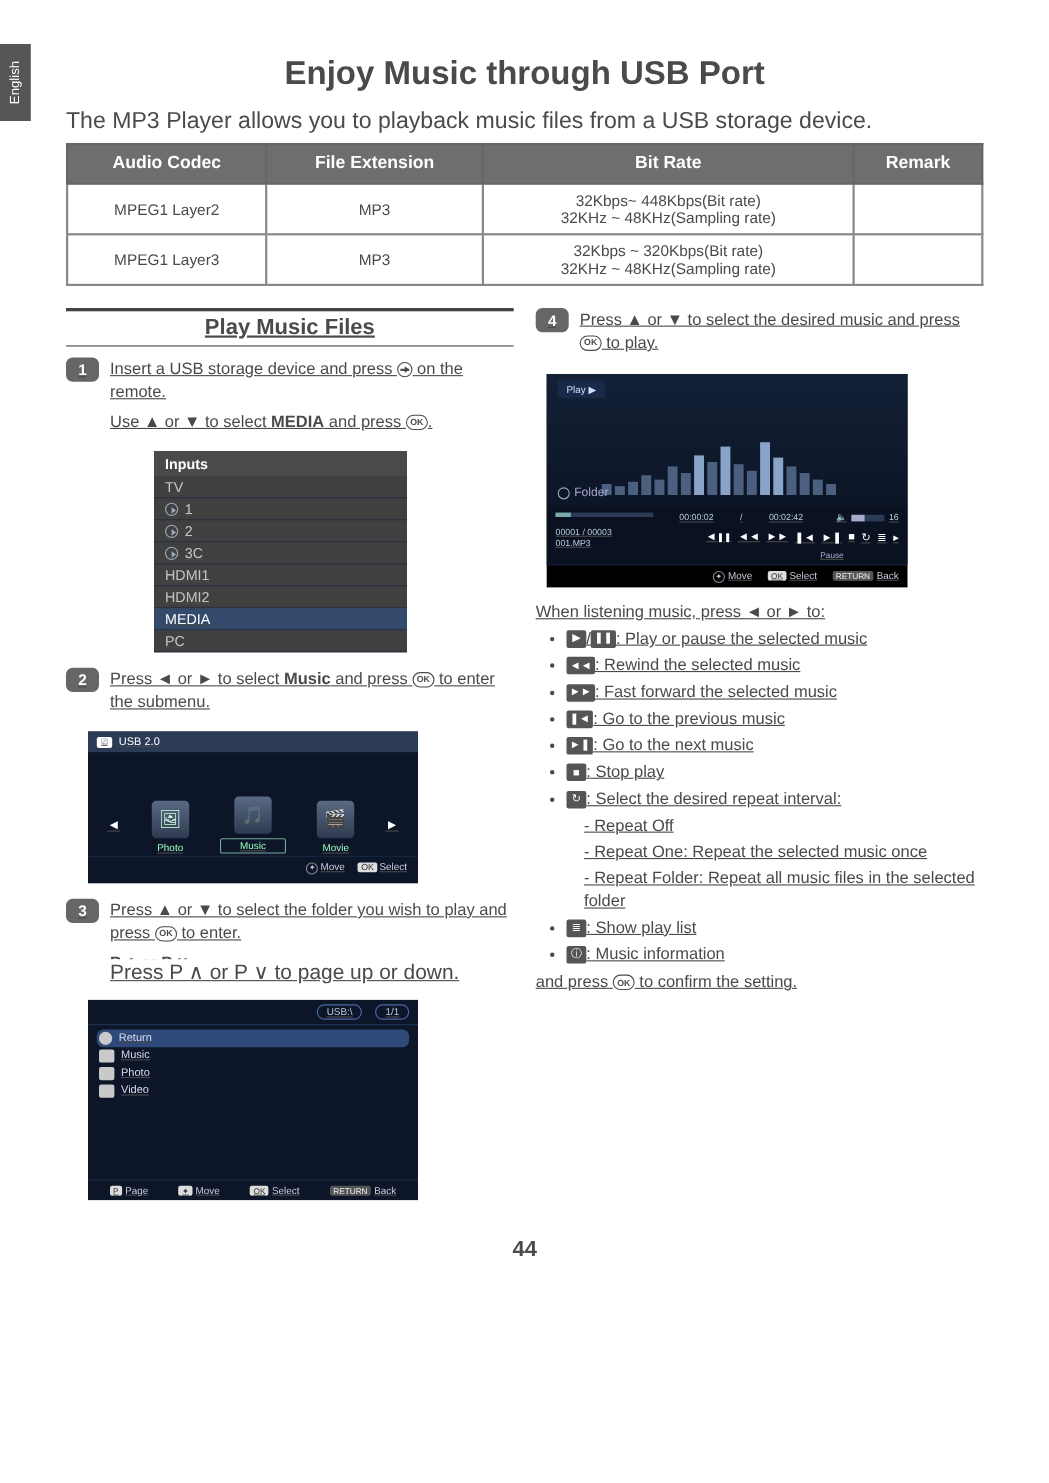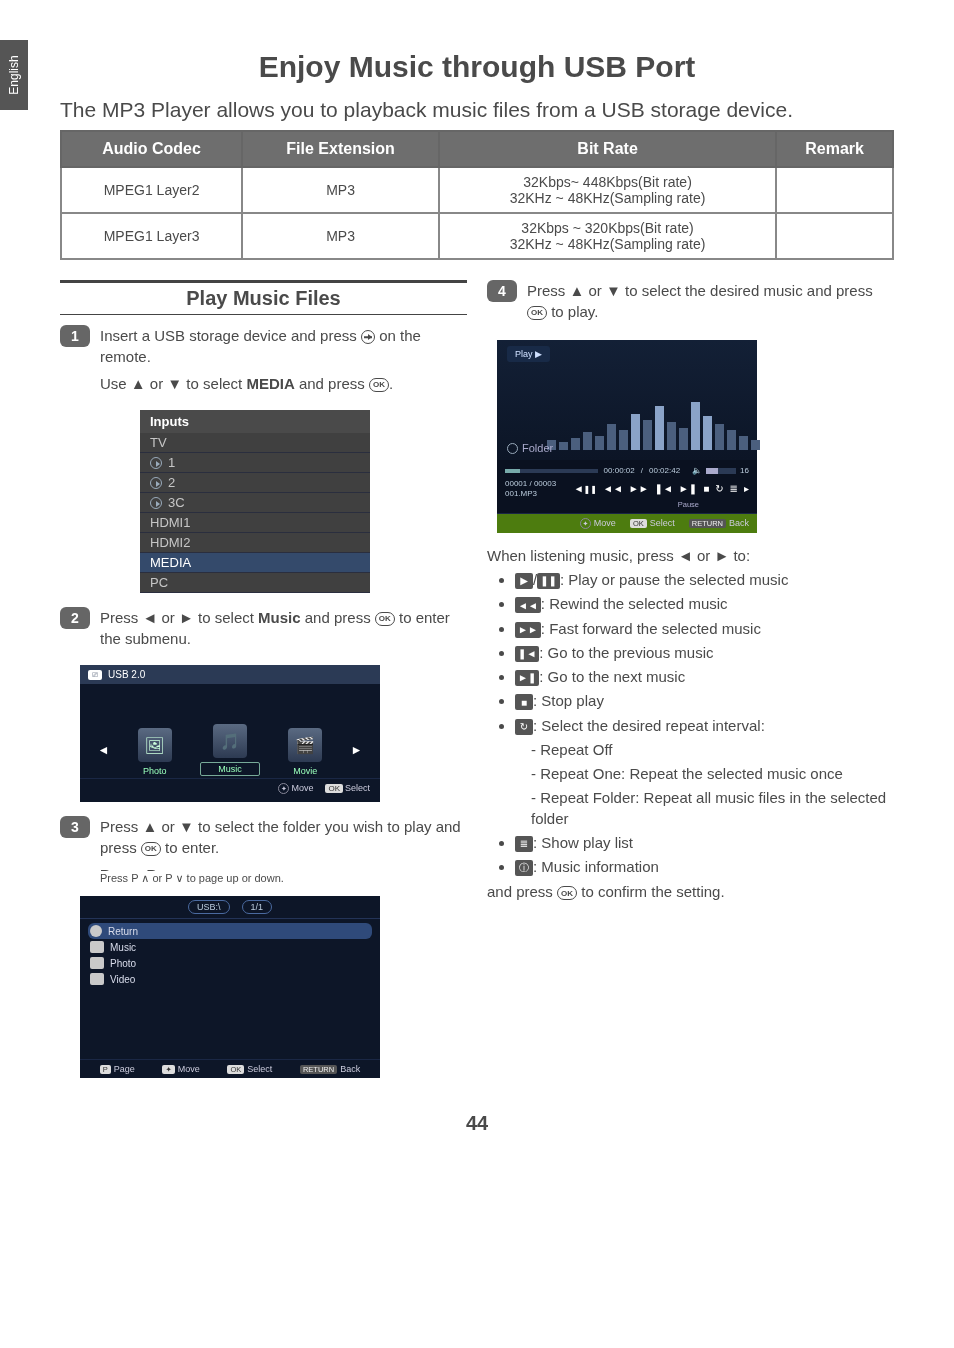--- a/index.html
+++ b/index.html
@@ -45,21 +45,21 @@
     padding: 8px 6px;
     border: 2px solid #666;
     font-size: 16px;
   }
   table.codec td {
     border: 2px solid #888;
     padding: 6px;
     text-align: center;
     font-size: 14px;
   }
-  .two-col { display: flex; gap: 20px; }
+  .two-col { display: flex; gap: 20px; text-decoration: underline; }
   .col { flex: 1; min-width: 0; }
   .section-head {
     border-top: 3px solid #444;
     border-bottom: 1px solid #444;
     text-align: center;
     font-size: 20px;
     font-weight: bold;
     color: #4a4a4a;
     padding: 4px 0;
     margin-bottom: 10px;
@@ -171,57 +171,57 @@
     display:flex;justify-content:flex-end;gap:12px;padding:4px 10px;font-size:9px;color:#ccd;border-top:1px solid #1a2745;
   }
   .media-nav .footer .btn-ok{display:inline-block;background:#ddd;color:#333;border-radius:2px;padding:0 3px;font-size:8px;margin-right:2px;}
   .media-nav .footer .btn-nav{display:inline-block;border:1px solid #889;border-radius:50%;width:11px;height:11px;line-height:9px;text-align:center;font-size:7px;margin-right:2px;}
   
   .folder-list {
     width: 300px; margin: 10px 0 14px 20px;
     background: #0d1628; color:#eef; font-size:10px;
   }
   .folder-list .hdr {
-    display:flex;justify-content:center;padding:4px 8px;border-bottom:1px solid #233357;gap:12px;
+    display:flex;justify-content:flex-end;padding:4px 8px;border-bottom:1px solid #233357;gap:12px;
   }
   .folder-list .pill { display:inline-block;border:1px solid #4a6aa0;border-radius:8px;padding:1px 8px;font-size:9px;color:#bcd;}
   .folder-list .body { min-height:140px; padding:4px 8px; }
   .folder-list .item { display:flex;align-items:center;gap:6px;padding:2px 2px;font-size:10px;color:#d8dceb;}
   .folder-list .item.sel { background:#2f4a7a;border-radius:6px; }
   .folder-list .fico { width:14px;height:12px;background:#c9c9c9;border-radius:2px;display:inline-block; }
   .folder-list .return-ico { width:12px;height:12px;border-radius:50%;background:#c9c9c9;display:inline-block; }
   .folder-list .footer {
     display:flex;justify-content:space-around;padding:4px 6px;font-size:9px;color:#ccd;border-top:1px solid #1a2745;
   }
   .folder-list .footer span .k{background:#ddd;color:#333;border-radius:2px;padding:0 3px;font-size:7.5px;margin-right:3px;}
   .folder-list .footer span .kr{background:#555;color:#eee;border-radius:2px;padding:0 3px;font-size:7.5px;margin-right:3px;}
   
   .player {
-    width: 260px; margin: 12px 0 14px 10px;
-    background:#4d7c0f; color:#dfe6f5; font-size:9px;
+    width: 328px; margin: 12px 0 14px 10px;
+    background:#000000; color:#dfe6f5; font-size:9px;
   }
   .player .stage {
     height:120px; background:linear-gradient(#132036,#0c1526);
     padding:6px 10px; position:relative;
   }
   .player .badge {
     display:inline-flex;align-items:center;gap:4px;
     background:#182a47;border-radius:3px;padding:3px 8px;font-size:9px;color:#cfe0ff;
   }
   .player .bars {
     position:absolute;left:50px;bottom:10px;display:flex;gap:3px;align-items:flex-end;height:70px;
   }
   .player .bars div{width:9px;background:#4b5f7e;}
   .player .bars div.hi{background:#8aa3c8;}
   .player .folder-row{position:absolute;left:10px;bottom:6px;display:flex;align-items:center;gap:4px;font-size:11px;color:#aac;}
   .player .refresh{width:11px;height:11px;border:1.2px solid #9ab;border-radius:50%;position:relative;display:inline-block;}
   .player .controls {
     background:#0a1120;padding:6px 8px 4px;
   }
-  .player .timebar{display:flex;align-items:center;gap:6px;font-size:8px;color:#bcd;}
+  .player .timebar{display:flex;align-items:flex-start;gap:24px;font-size:8px;color:#bcd;}
   .player .timebar .bar{flex:1;height:4px;background:#2b3a55;position:relative;}
   .player .timebar .bar::before{content:"";position:absolute;left:0;top:0;height:100%;width:16%;background:#7aa;}
   .player .vol{display:flex;align-items:center;gap:4px;margin-left:6px;}
   .player .vol .vbar{width:30px;height:6px;background:#2b3a55;position:relative;}
   .player .vol .vbar::before{content:"";position:absolute;left:0;top:0;height:100%;width:40%;background:#aac;}
   .player .row2{display:flex;justify-content:space-between;align-items:center;margin-top:4px;}
   .player .meta{font-size:8px;line-height:1.2;color:#bcd;}
   .player .btns{display:flex;gap:6px;color:#fff;font-size:10px;align-items:center;}
   .player .pause-lbl{font-size:7.5px;color:#aac;margin-top:2px;text-align:right;padding-right:50px;}
   .player .footer{display:flex;justify-content:flex-end;gap:14px;padding:4px 8px;font-size:9px;color:#ccd;border-top:1px solid #1a2745;}
@@ -379,21 +379,21 @@
       <div class="step">
         <div class="step-num">3</div>
         <div class="step-body">
           <p>
             <span>Press ▲ or ▼ to select the folder you wish to play and press </span><span class="ok-icon">OK</span><span> to enter.</span>
           </p>
           <p><span style="font-weight:bold">P ∧</span> or <span style="font-weight:bold">P ∨</span></p>
         </div>
       </div>
 
-      <p style="margin:-30px 0 10px 40px;font-size:11px;line-height:1.4;background:#fff;position:relative;">Press P ∧ or P ∨ to page up or down.</p>
+      <p style="margin:-30px 0 10px 40px;font-size:19px;line-height:1.4;background:#fff;position:relative;">Press P ∧ or P ∨ to page up or down.</p>
 
       <div class="folder-list">
         <div class="hdr">
           <span class="pill">USB:\</span>
           <span class="pill">1/1</span>
         </div>
         <div class="body">
           <div class="item sel">
               <span class="return-ico"></span>
               <span>Return</span>

